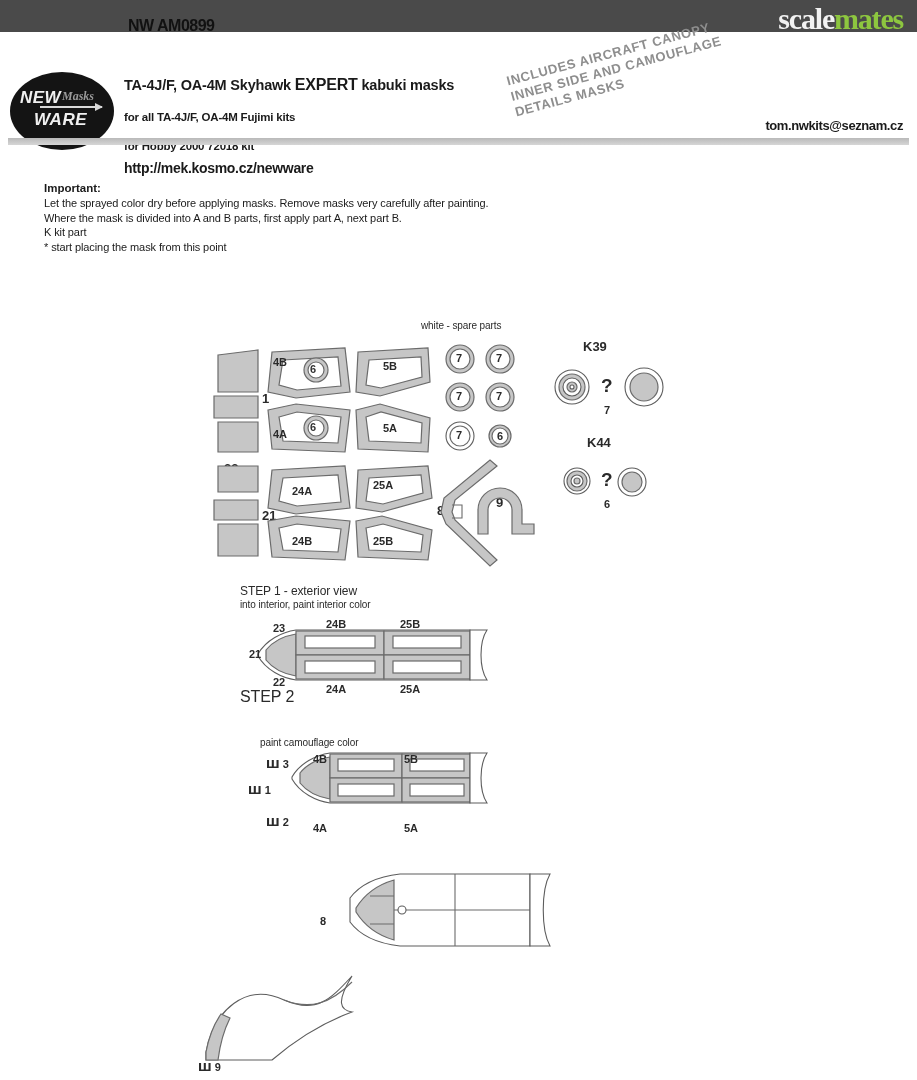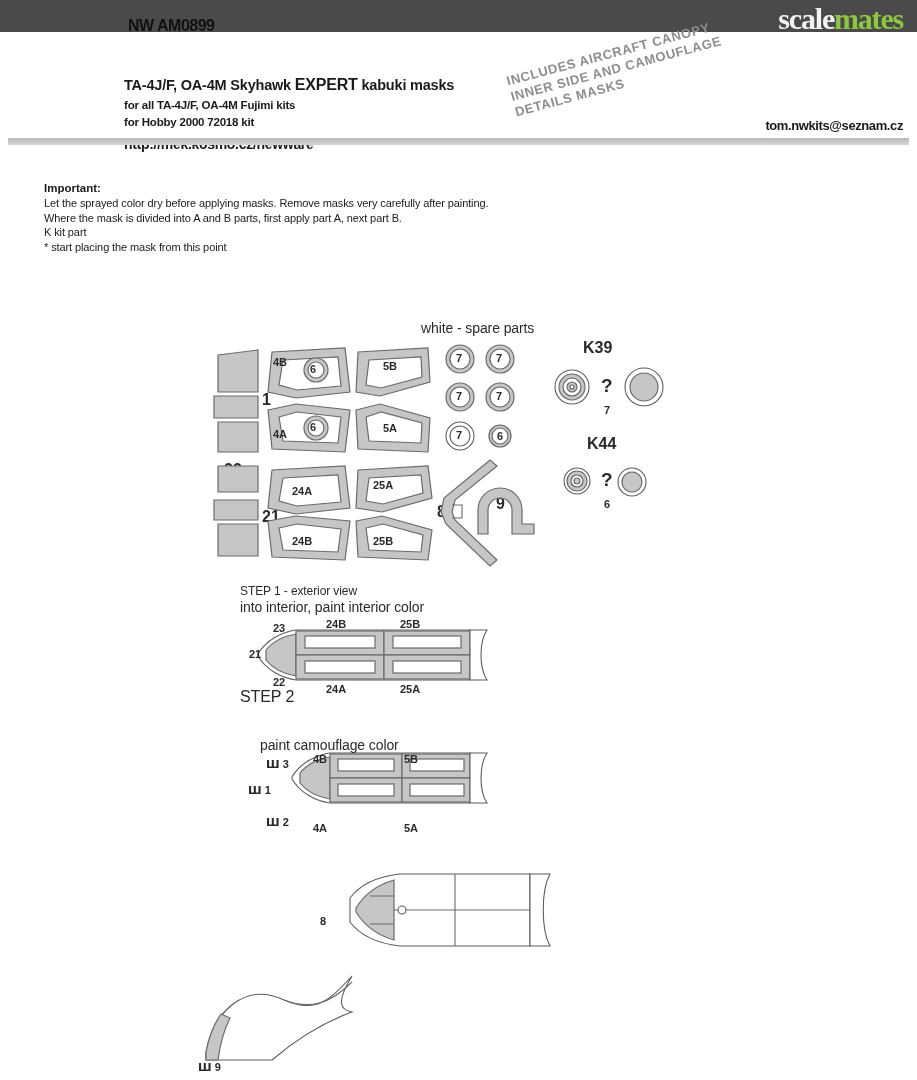--- a/index.html
+++ b/index.html
@@ -52,21 +52,21 @@
   .logo .lg-arrow{
     position:absolute;left:30px;top:34px;width:62px;height:2px;background:#d8d8d8;
   }
   .logo .lg-arrow:after{
     content:"";position:absolute;right:-1px;top:-3px;
     border-left:8px solid #d8d8d8;border-top:4px solid transparent;border-bottom:4px solid transparent;
   }
   .title-block{position:absolute;left:124px;top:44px;}
   .t-main{font-size:14.5px;font-weight:bold;letter-spacing:-0.2px;white-space:nowrap;}
   .t-main .t-expert{font-size:16px;}
-  .t-sub{font-size:11.5px;font-weight:bold;margin-top:5px;letter-spacing:-0.2px;white-space:nowrap;}
+  .t-sub{font-size:11.5px;font-weight:bold;margin-top:17px;letter-spacing:-0.2px;white-space:nowrap;}
   .t-url{font-size:14px;font-weight:bold;margin-top:8px;letter-spacing:-0.3px;white-space:nowrap;}
   .email{
     position:absolute;right:14px;top:118px;
     font-size:13px;font-weight:bold;letter-spacing:-0.4px;white-space:nowrap;
   }
   .diag-stamp{
     position:absolute;left:505px;top:42px;width:300px;
     transform:rotate(-15deg);transform-origin:left top;
     color:#8e8e8e;font-size:13px;font-weight:bold;line-height:16px;
     letter-spacing:0.6px;white-space:nowrap;pointer-events:none;
@@ -74,47 +74,53 @@
   .divider{
     position:absolute;left:8px;top:138px;width:901px;height:7px;
     background:linear-gradient(to bottom,#b9b9b9,#d6d6d6);
   }
   
   .important{position:absolute;left:44px;top:182px;width:600px;}
   .imp-head{font-size:11.5px;font-weight:bold;margin-bottom:2px;}
   .imp-line{font-size:11px;line-height:14.5px;letter-spacing:-0.1px;white-space:nowrap;}
   .wsym{font-weight:bold;font-family:"DejaVu Sans", sans-serif;}
   .lbl{
-    position:absolute;font-size:16px;font-weight:bold;color:#2a2a2a;
+    position:absolute;font-size:13px;font-weight:bold;color:#2a2a2a;
     white-space:nowrap;
   }
   .lbl-sm{
     position:absolute;font-size:11px;font-weight:bold;color:#2a2a2a;white-space:nowrap;
   }
   .cap{
-    position:absolute;font-size:14px;color:#2a2a2a;white-space:nowrap;letter-spacing:-0.1px;
+    position:absolute;font-size:10px;color:#2a2a2a;white-space:nowrap;letter-spacing:-0.1px;
   }
   svg{display:block;}
   .mask-fill{fill:#c6c6c6;stroke:#6b6b6b;stroke-width:1.2;}
   .mask-inner{fill:#ffffff;stroke:#6b6b6b;stroke-width:1.2;}
   .thin{fill:none;stroke:#6b6b6b;stroke-width:1.1;}
   .outline{fill:#ffffff;stroke:#5d5d5d;stroke-width:1.1;}
 </style>
 </head>
 <body>
 
 <div class="topbar"></div>
 
 <div class="kit-code">NW AM0899</div>
 
 <div class="scalemates">
   <span class="sm-scale">scale</span><span class="sm-mates">mates</span>
 </div>
 
 <div class="header">
+  <div class="logo">
+    <div class="lg-arrow"></div>
+    <div class="lg-new">NEW</div>
+    <div class="lg-masks">Masks</div>
+    <div class="lg-ware">WARE</div>
+  </div>
 
   <div class="title-block">
     <div class="t-main">
       <span>TA-4J/F, OA-4M Skyhawk</span>
       <span class="t-expert">EXPERT</span>
       <span>kabuki masks</span>
     </div>
     <div class="t-sub">for all TA-4J/F, OA-4M Fujimi kits</div>
     <div class="t-sub">for Hobby 2000 72018 kit</div>
     <div class="t-url">http://mek.kosmo.cz/newware</div>

